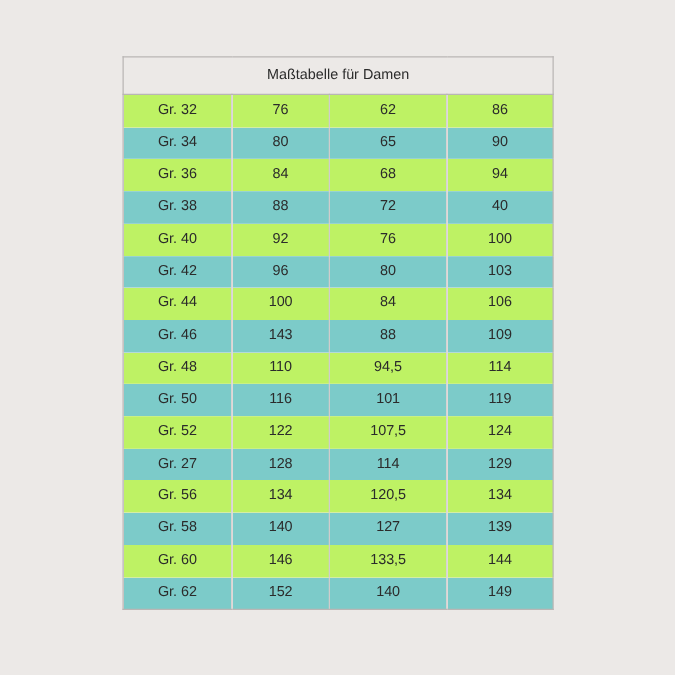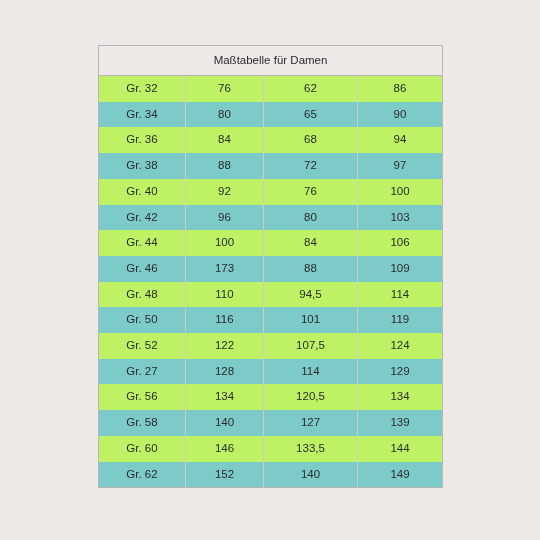--- a/index.html
+++ b/index.html
@@ -116,21 +116,21 @@
           <tr class="body-row row-light">
             <td>Gr. 36</td>
             <td>84</td>
             <td>68</td>
             <td>94</td>
           </tr>
           <tr class="body-row row-teal">
             <td>Gr. 38</td>
             <td>88</td>
             <td>72</td>
-            <td>97</td>
+            <td>40</td>
           </tr>
           <tr class="body-row row-light">
             <td>Gr. 40</td>
             <td>92</td>
             <td>76</td>
             <td>100</td>
           </tr>
           <tr class="body-row row-teal">
             <td>Gr. 42</td>
             <td>96</td>
@@ -138,21 +138,21 @@
             <td>103</td>
           </tr>
           <tr class="body-row row-light">
             <td>Gr. 44</td>
             <td>100</td>
             <td>84</td>
             <td>106</td>
           </tr>
           <tr class="body-row row-teal">
             <td>Gr. 46</td>
-            <td>173</td>
+            <td>143</td>
             <td>88</td>
             <td>109</td>
           </tr>
           <tr class="body-row row-light">
             <td>Gr. 48</td>
             <td>110</td>
             <td>94,5</td>
             <td>114</td>
           </tr>
           <tr class="body-row row-teal">

